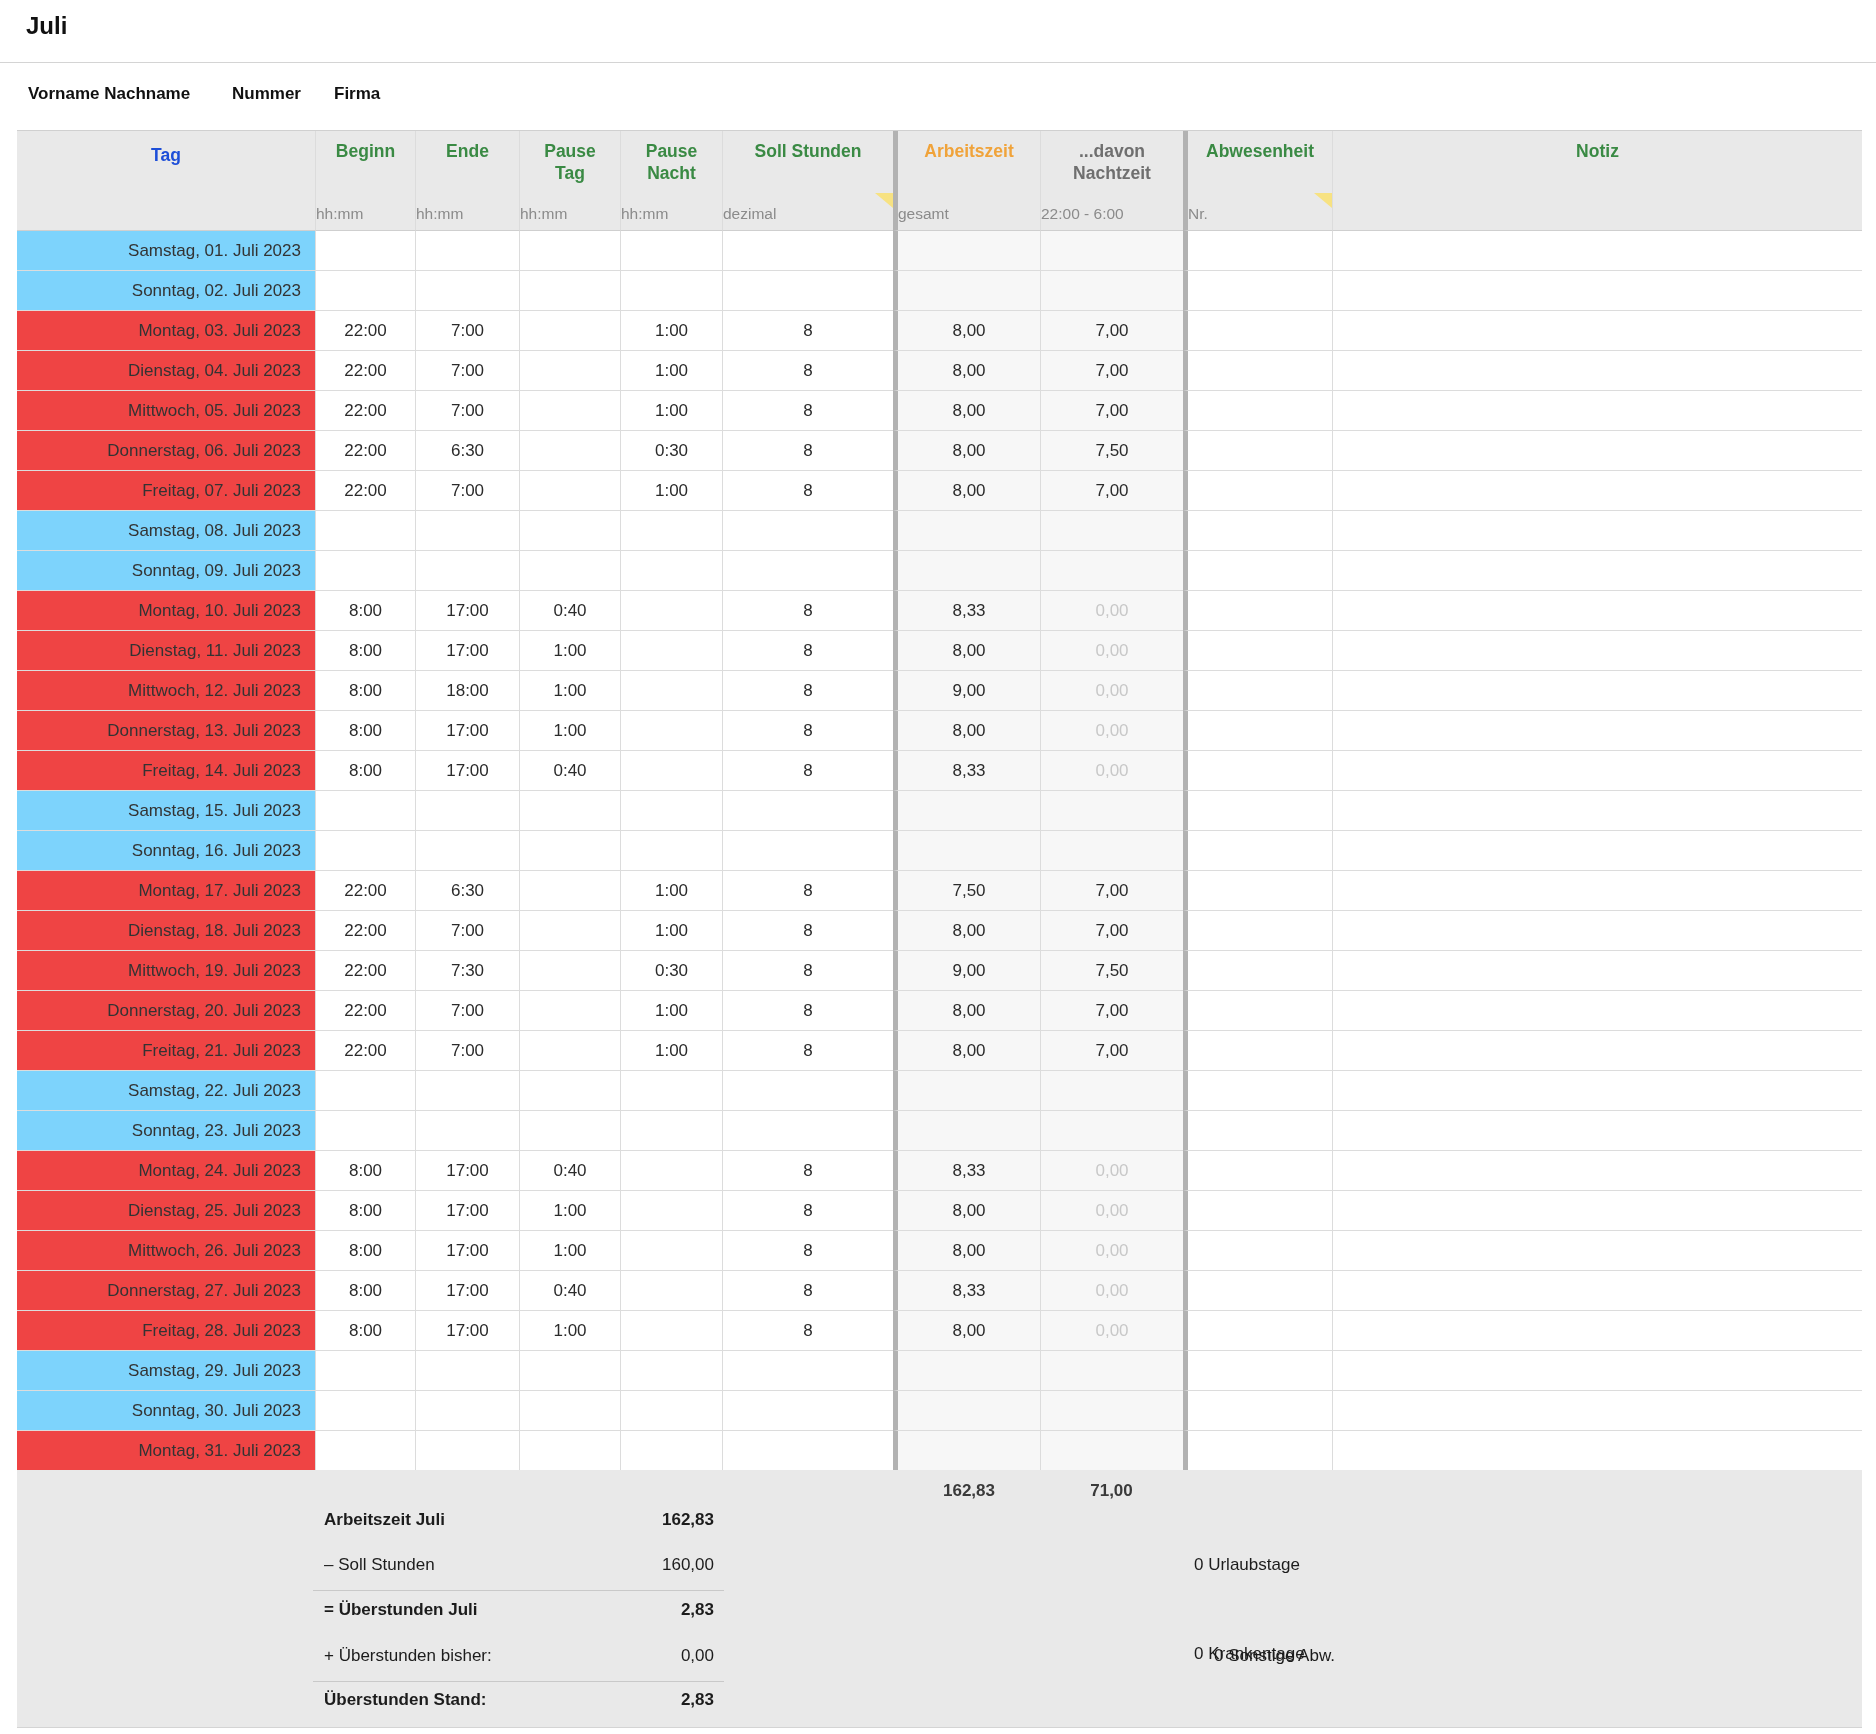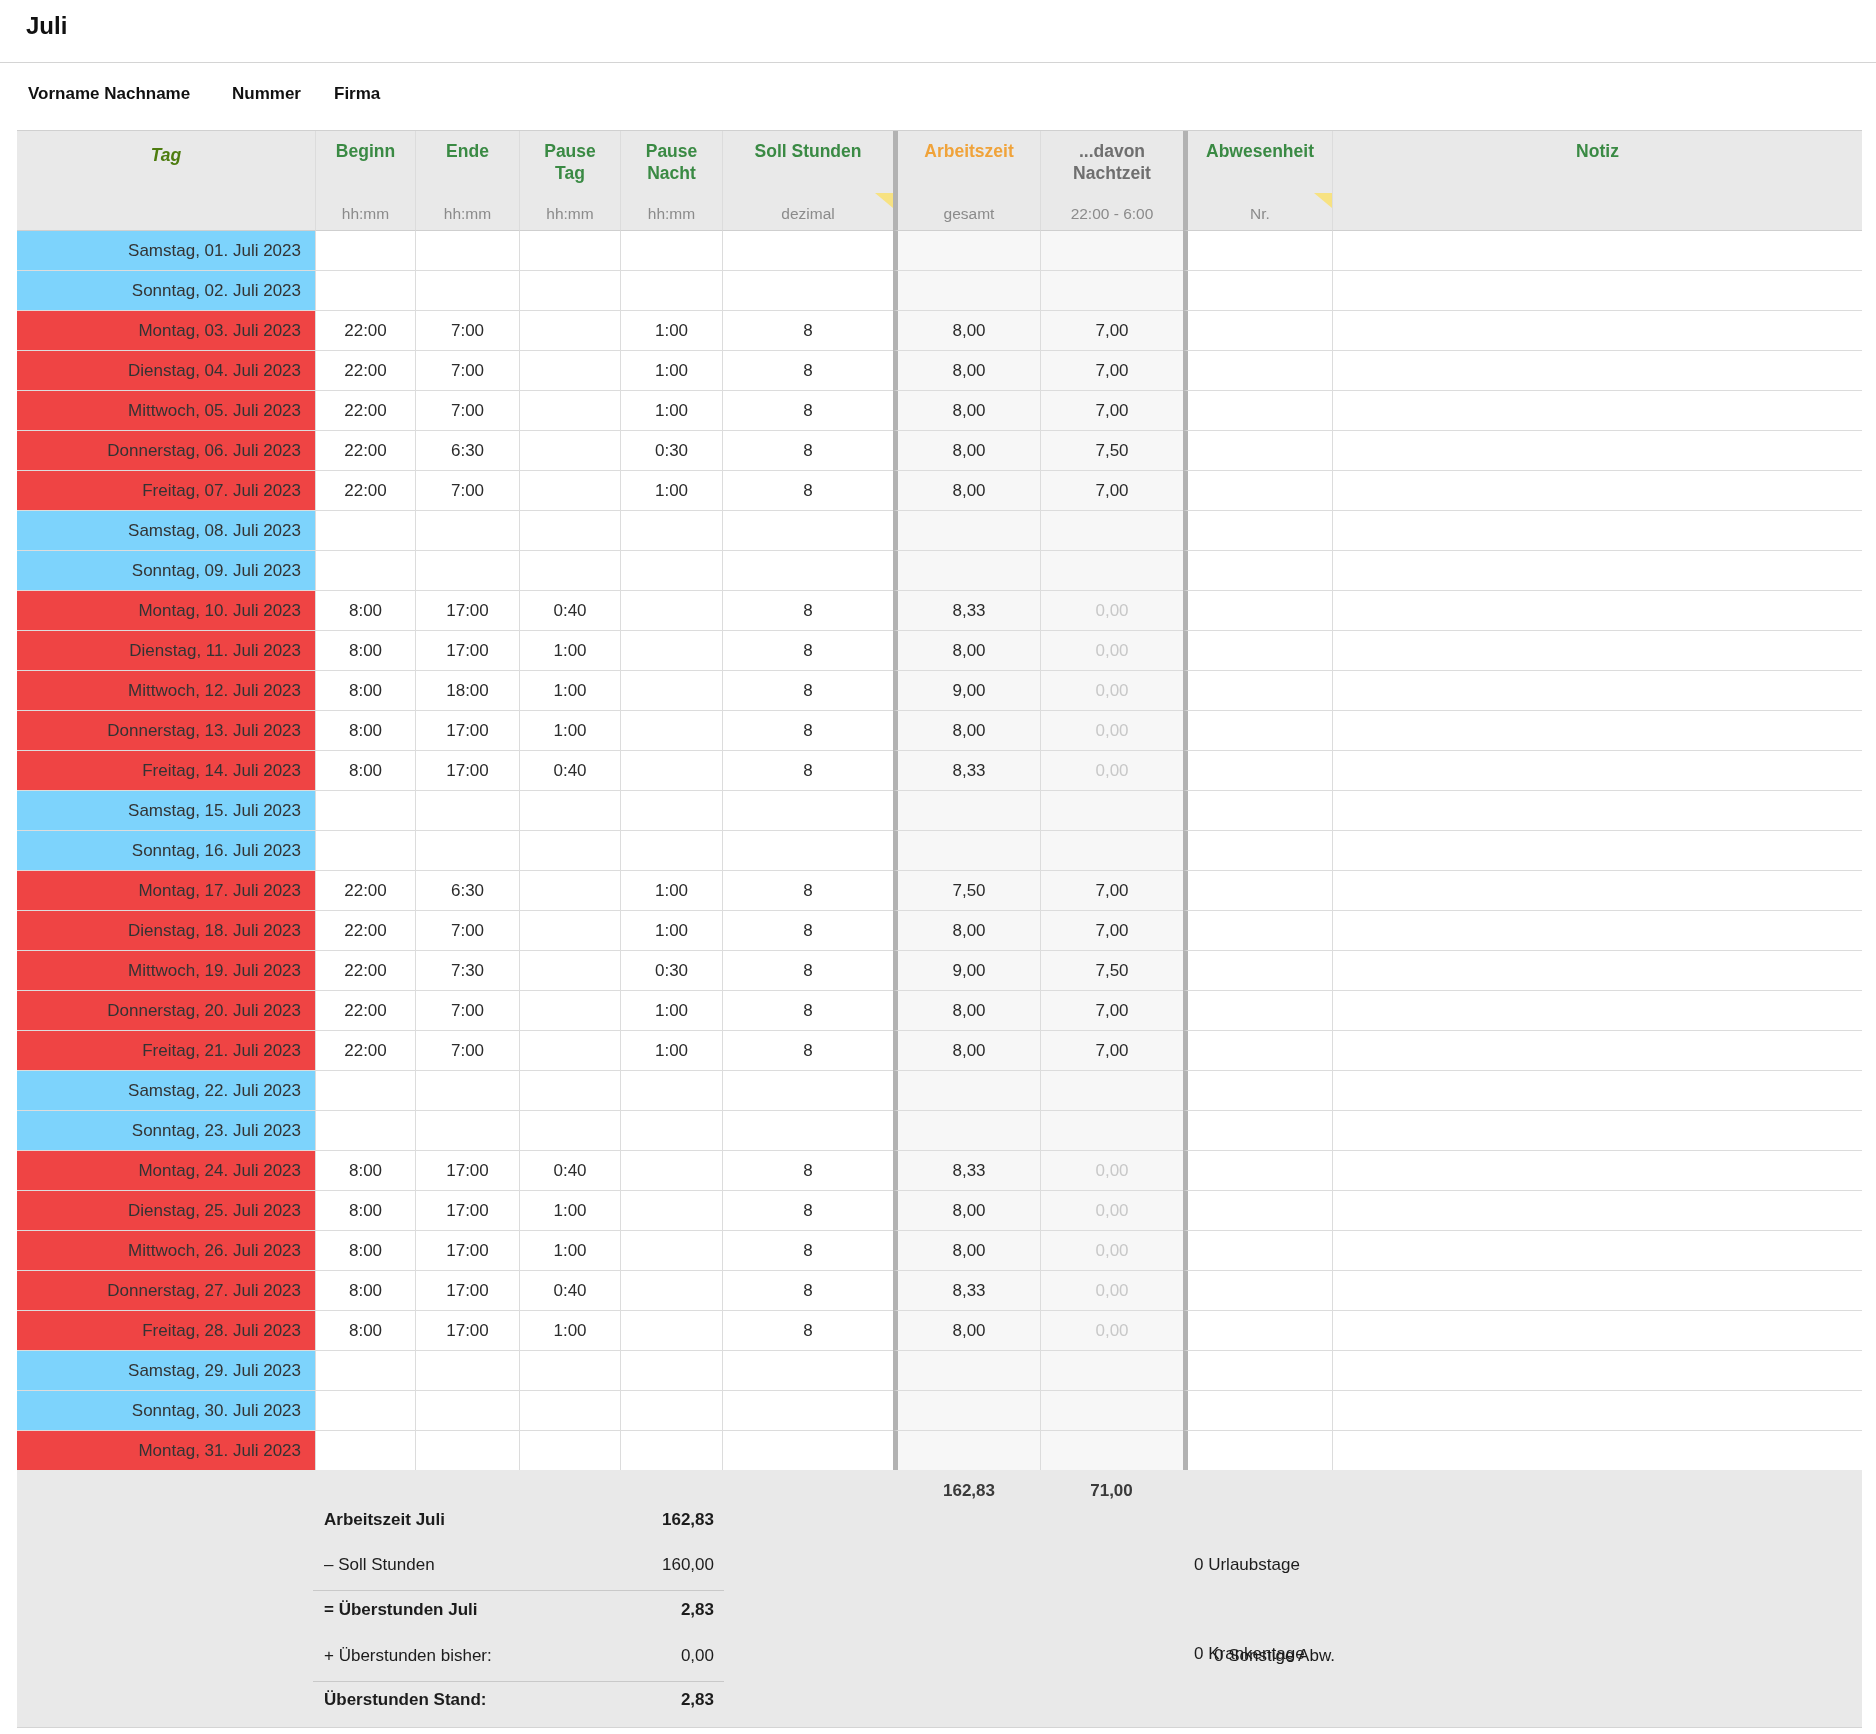--- a/index.html
+++ b/index.html
@@ -19,26 +19,26 @@
         display:flex;align-items:center;justify-content:center;font-size:17px;color:#2b2b2b;
         overflow:hidden;white-space:nowrap;}
   .cell.first{border-left:none;}
   .thick{border-left:5px solid #b2b2b2;}
 
   
   #thead{height:100px;background:#e9e9e9;border-top:1px solid #d0d0d0;}
   #thead .cell{position:relative;background:#e9e9e9;align-items:flex-start;justify-content:center;
                border-bottom:1px solid #cfcfcf;}
   .hmain{margin-top:10px;font-size:17.5px;font-weight:bold;text-align:center;line-height:1.25;white-space:normal;}
-  .hsub{position:absolute;left:0;right:0;bottom:7px;text-align:center;font-size:15.5px;
+  .hsub{position:absolute;left:0;right:0;bottom:7px;font-size:15.5px;
         font-weight:normal;color:#8b8b8b;}
   .green{color:#3a8a44;}
   .orange{color:#f0a33a;}
   .gray-h{color:#6f6f6f;}
-  .dark-h{color:#4d7c0f;font-style:italic;}
+  .dark-h{color:#1d4ed8;}
   #thead .col-0 .hmain{margin-top:14px;}
 
   
   .comment-tri{position:absolute;width:18px;height:15px;background:#f7e282;
                clip-path:polygon(0 0,100% 0,100% 100%);}
 
   
   .row{height:40px;}
   .cell.tag{justify-content:flex-end;padding-right:14px;color:#333;background:#ef4444;}
   .row .weekend{background:#7dd3fc;}

